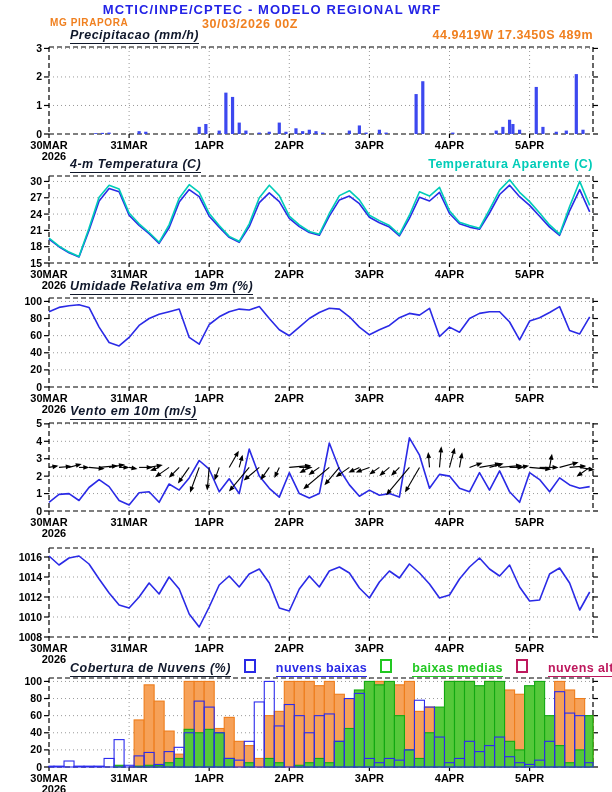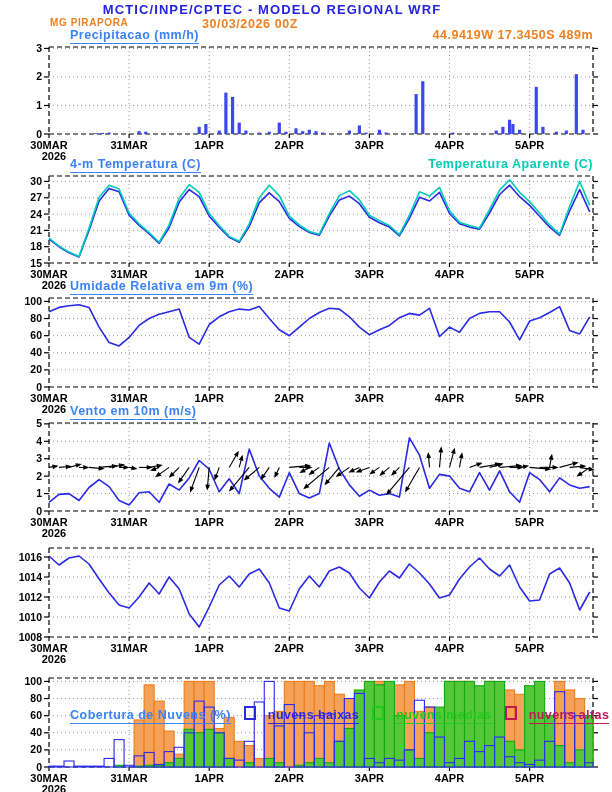--- a/index.html
+++ b/index.html
@@ -3,31 +3,31 @@
 <meta charset="utf-8">
 <style>
   html,body{margin:0;padding:0;background:#fff;}
   .page{position:relative;width:612px;height:792px;background:#fff;overflow:hidden;
         font-family:"Liberation Sans",sans-serif;}
   #chart{position:absolute;left:0;top:0;z-index:1;}
   .txt{position:absolute;z-index:2;font-weight:700;white-space:nowrap;}
   .h1{top:2px;left:0;width:544px;text-align:center;color:#2323e6;font-size:13px;letter-spacing:1.1px;}
   .h2a{top:17px;left:50px;color:#f08020;font-size:10px;letter-spacing:.6px;}
   .h2b{top:17px;left:202px;color:#f08020;font-size:12.5px;letter-spacing:.6px;}
-  .ptitle{font-size:12.5px;letter-spacing:.5px;color:#3b82f6;}
+  .ptitle{font-size:12.5px;letter-spacing:.5px;color:#0f172a;font-style:italic;}
   .ptitle .u, .legitem .u{border-bottom:1.5px solid currentColor;padding-bottom:1px;}
   .t1{top:28px;left:70px;}
   .coords{top:28px;right:19px;color:#f08020;font-size:12.5px;letter-spacing:.5px;}
   .t2{top:157px;left:70px;}
   .t2r{top:157px;right:19px;color:#00ccb8;font-size:12.5px;letter-spacing:.5px;}
   .t3{top:279px;left:70px;}
   .t4{top:404px;left:70px;}
   .t5{top:529px;left:70px;}
   .t6row{top:658px;left:70px;display:flex;gap:13px;align-items:baseline;}
-  .legitem{font-size:12.5px;font-weight:700;letter-spacing:.4px;display:inline-flex;align-items:baseline;gap:12px;margin-top:47px;}
+  .legitem{font-size:12.5px;font-weight:700;letter-spacing:.4px;display:inline-flex;align-items:baseline;gap:20px;}
   .sw{display:inline-block;width:8px;height:10px;border:2px solid currentColor;position:relative;top:1px;}
   .grid{stroke:#999;stroke-width:1;stroke-dasharray:1 3;}
   .tick{stroke:#000;stroke-width:1.2;}
   .frame{stroke:#000;stroke-width:1.2;stroke-dasharray:5 3;}
   .ylab{font:700 10.5px "Liberation Sans",sans-serif;fill:#000;}
   .xlab{font:700 11px "Liberation Sans",sans-serif;fill:#000;}
 </style>
 </head>
 <body>
 
@@ -747,20 +747,20 @@
   <div class="txt ptitle t4"><span class="u">Vento em 10m (m/s)</span></div>
 
   <div class="txt t6row">
     <span class="ptitle"><span class="u">Cobertura de Nuvens (%)</span></span>
     <span class="legitem" style="color: rgb(42, 42, 230);">
         <span class="sw"></span>
         <span class="u">nuvens baixas</span>
       </span>
     <span class="legitem" style="color: rgb(34, 200, 34);">
         <span class="sw"></span>
-        <span class="u">nuvens medias</span>
+        <span class="u">baixas medias</span>
       </span>
     <span class="legitem" style="color: #be185d;">
         <span class="sw"></span>
         <span class="u">nuvens altas</span>
       </span>
   </div>
 </div>
 
 </body></html>

